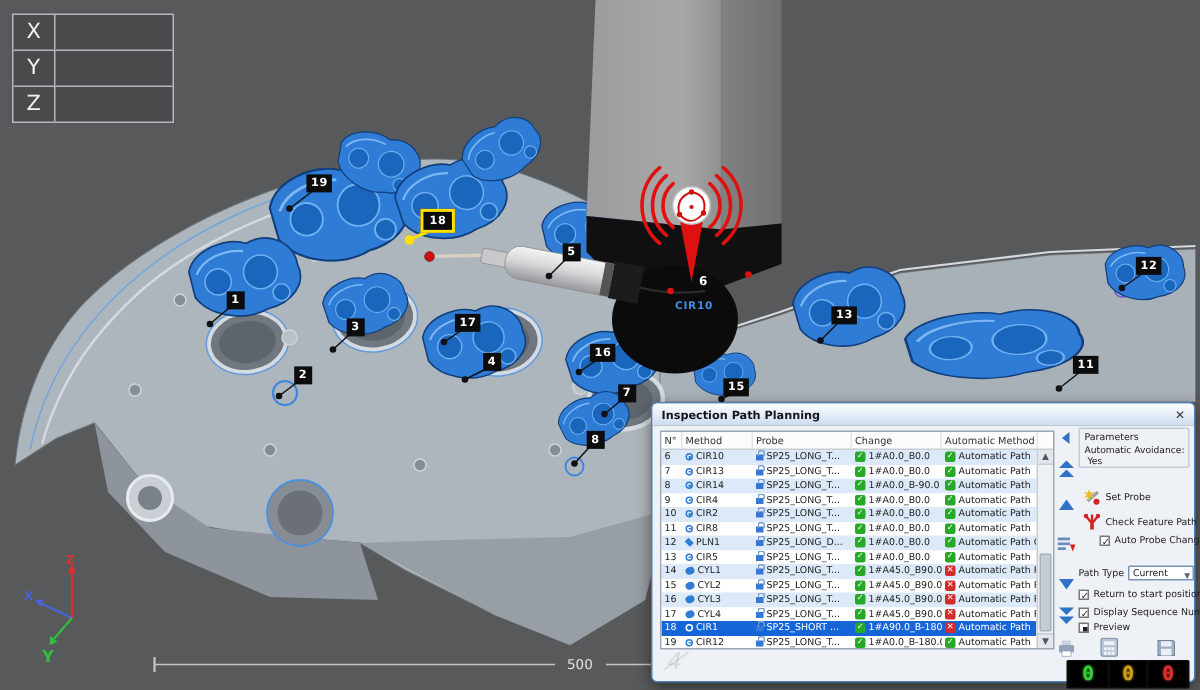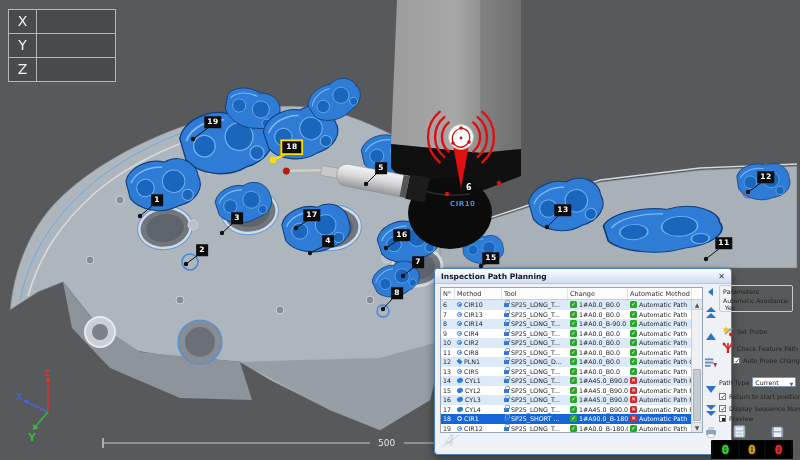--- a/index.html
+++ b/index.html
@@ -17,21 +17,21 @@
   #coords .val { color:#f6f6f6; font-size:14px; text-align:right; line-height:23px; padding-right:5px; letter-spacing:0.5px; }
 
   
   .marker { position:absolute; transform:translate(-50%,-50%); background:#0c0c0c; color:#fff;
             font-size:7.5px; font-weight:bold; line-height:1; padding:2px 3px; z-index:3; letter-spacing:0.5px; }
   .marker.sel { border:2px solid #ffe000; background:#0c0c0c; padding:2px 4px; }
   #probe-head-label { position:absolute; color:#fff; font-size:8px; font-weight:bold; z-index:2; }
   #probe-feature-label { position:absolute; color:#3f8fe0; font-size:7px; font-weight:bold; z-index:2; letter-spacing:0.5px; }
 
   
-  #dialog { position:absolute; left:434px; top:268px; width:298px; height:187px; z-index:10;
+  #dialog { position:absolute; left:434px; top:268px; width:363px; height:187px; z-index:10;
             background:#eef2f6; border:1px solid #4f7fb8; border-radius:4px; box-shadow:0 3px 10px rgba(0,0,0,0.45); }
   #dlg-title { position:absolute; left:0; top:0; right:0; height:15px; border-radius:3px 3px 0 0;
                background:linear-gradient(#fdfeff,#cfddf0); border-bottom:1px solid #b9c6d6;
                font-size:7.5px; font-weight:bold; color:#14141e; line-height:15px; padding-left:6px; }
   #dlg-close { position:absolute; right:6px; top:3px; font-size:8px; color:#333; line-height:9px; cursor:default; }
 
   #tbl { position:absolute; left:5px; top:18px; width:263px; height:146px; background:#fff; border:1px solid #9aa6b4; }
   #tbl-head { display:grid; grid-template-columns:14px 47px 66px 60px 64px; height:12px; background:#fcfcfc; border-bottom:1px solid #c9ced4; }
   #tbl-head span { font-size:6.5px; color:#333; line-height:12px; padding-left:2px; border-right:1px solid #e0e3e7; overflow:hidden; white-space:nowrap; }
   #tbl-body { position:absolute; left:0; top:12px; right:11px; bottom:0; overflow:hidden; }
@@ -394,21 +394,21 @@
 <div id="dialog">
   <div id="dlg-title">
     <span>Inspection Path Planning</span>
     <span id="dlg-close">✕</span>
   </div>
 
   <div id="tbl">
     <div id="tbl-head">
       <span>N°</span>
       <span>Method</span>
-      <span>Tool</span>
+      <span>Probe</span>
       <span>Change</span>
       <span>Automatic Method</span>
     </div>
     <div id="tbl-body">
         <div class="trow alt">
           <span class="cell n">6</span>
           <span class="cell feat">
             <i class="fi circle"></i>
             <span>CIR10</span>
           </span>

